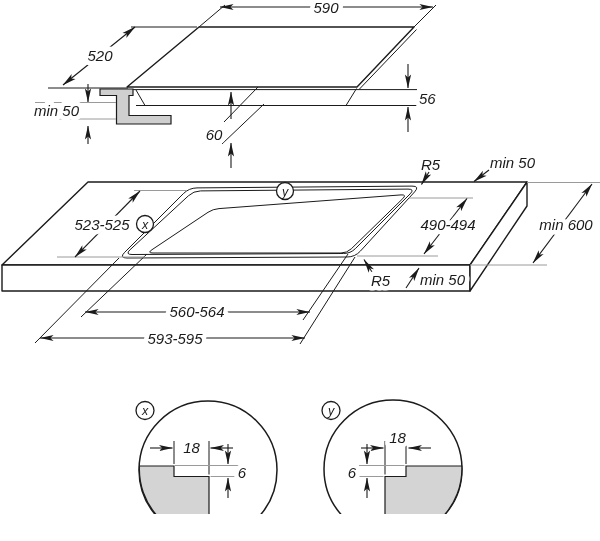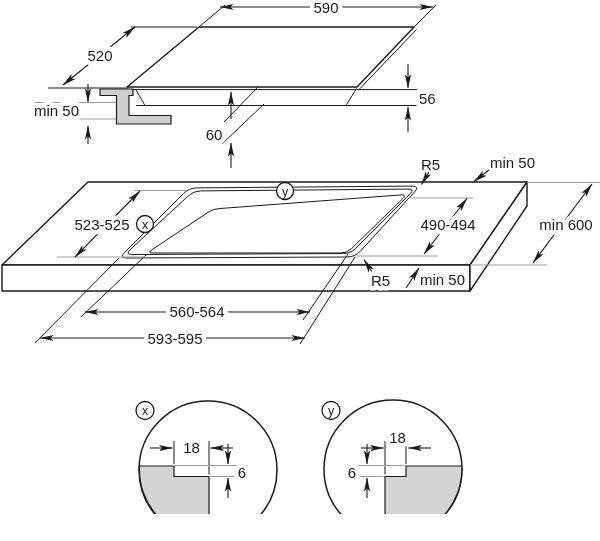--- a/index.html
+++ b/index.html
@@ -1,16 +1,16 @@
 <!DOCTYPE html>
 <html><head>
 <meta charset="utf-8">
 <style>
   html,body{margin:0;padding:0;background:#ffffff;}
-  .stage{width:600px;height:514px;position:relative;background:#fff;overflow:hidden;}
+  .stage{width:600px;height:514px;position:relative;background:#fff;overflow:hidden;font-style:italic;}
   svg{display:block;}
   text{font-family:"Liberation Sans","DejaVu Sans",sans-serif;fill:#1b1b1b;}
   .t15{font-size:15px;}
   .t12{font-size:12.5px;}
   .hl{paint-order:stroke;stroke:#ffffff;stroke-width:9px;stroke-linejoin:round;}
   .lnw{stroke:#1b1b1b;stroke-width:1.4;fill:#ffffff;stroke-linejoin:round;}
   .thin{stroke:#1b1b1b;stroke-width:1;fill:none;}
   .ext{stroke:#9a9a9a;stroke-width:1;fill:none;}
   .dim{stroke:#1b1b1b;stroke-width:1.1;fill:none;}
   .gray{fill:#cfcfcf;stroke:#1b1b1b;stroke-width:1.2;}

